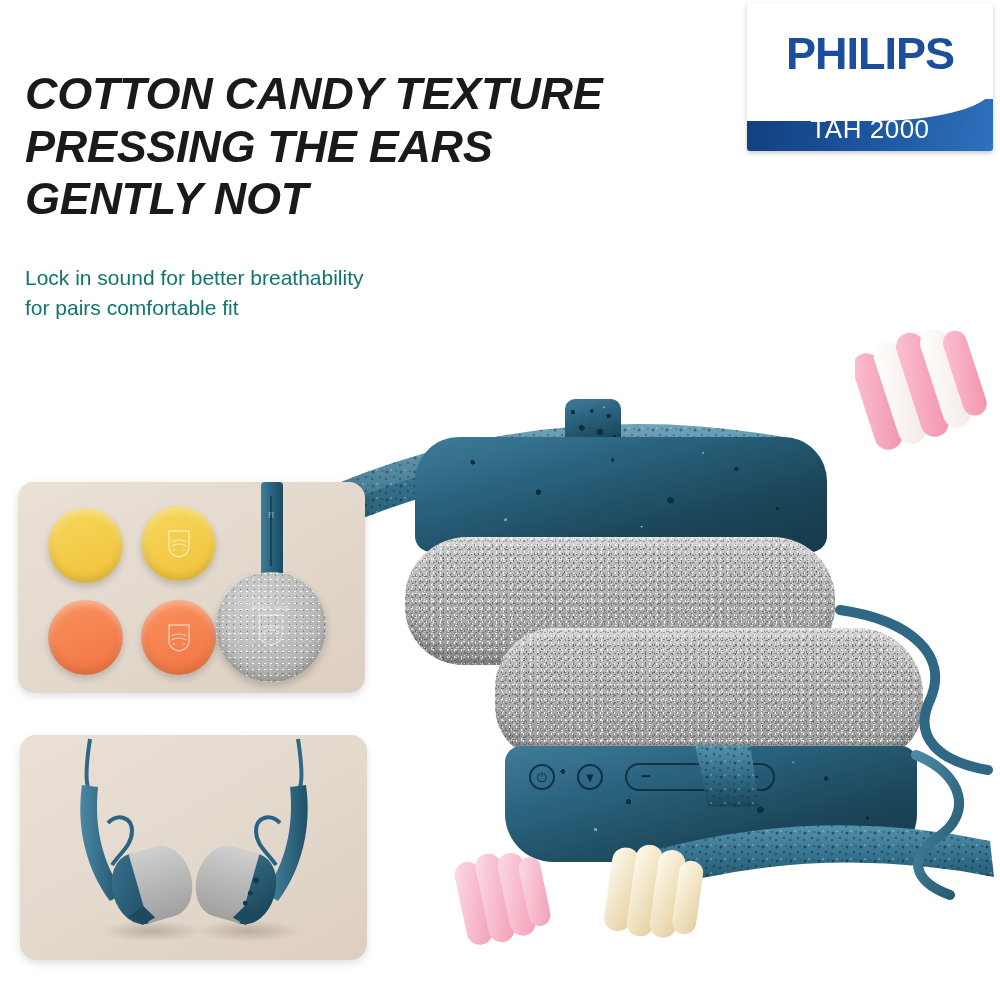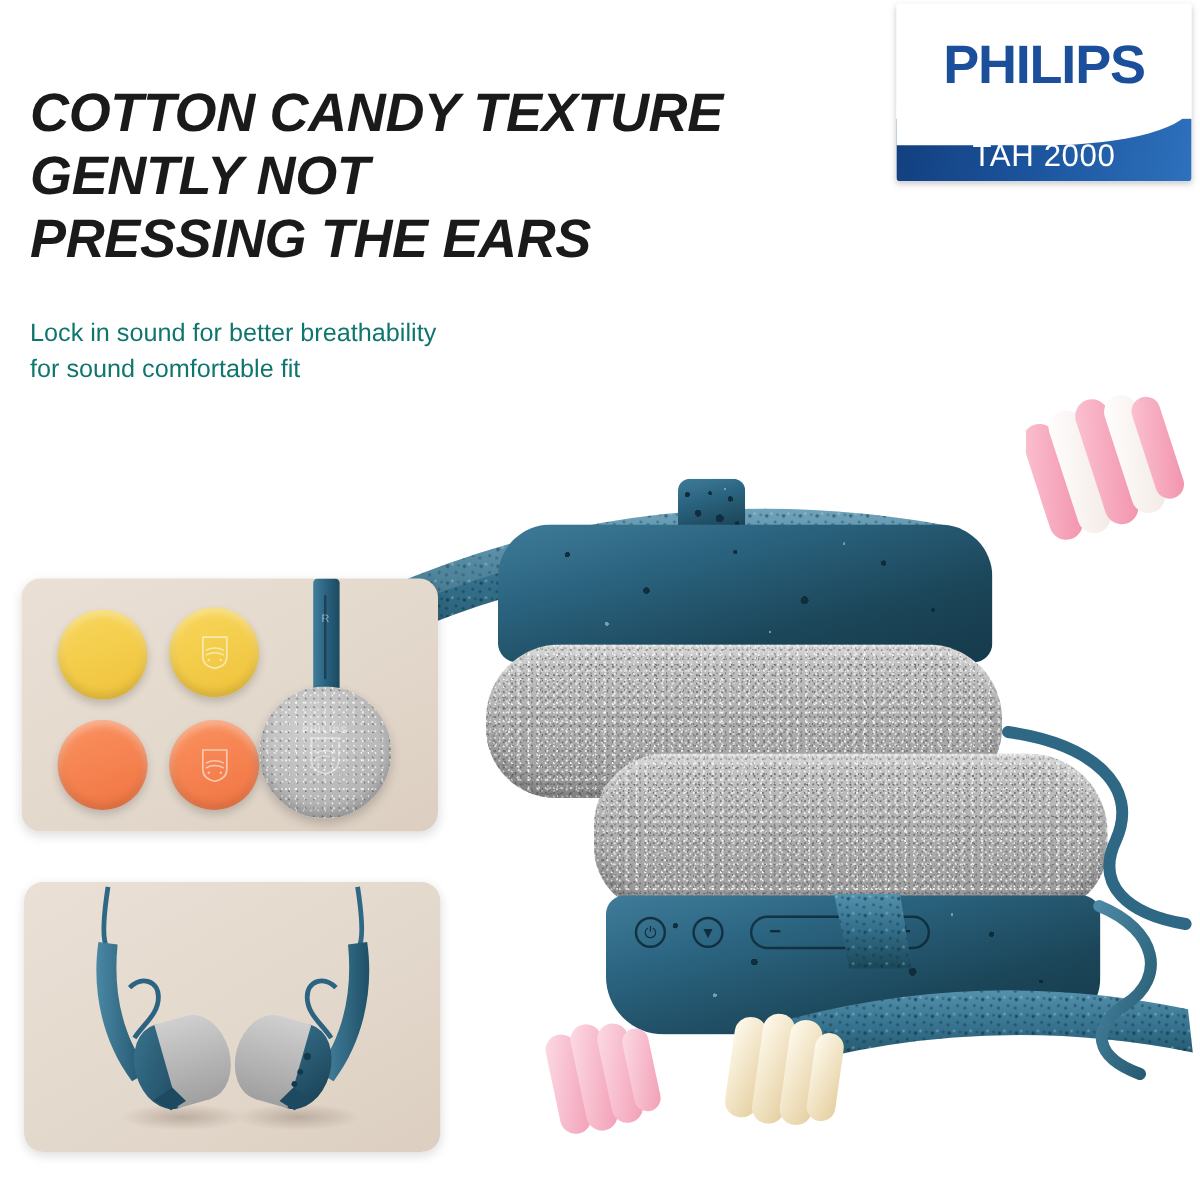--- a/index.html
+++ b/index.html
@@ -394,27 +394,27 @@
       <path d="M 248 174 L 236 186 L 222 182 L 230 168 Z" fill="#1d4a60"></path>
       <circle cx="234" cy="140" r="3" fill="#12394b"></circle>
       <circle cx="232" cy="154" r="2.4" fill="#12394b"></circle>
       <circle cx="230" cy="165" r="2.4" fill="#12394b"></circle>
     </g>
   </svg>
 </div>
 
 <div class="headline">
   <div>COTTON CANDY TEXTURE</div>
+  <div>PRESSING THE EARS</div>
   <div>GENTLY NOT</div>
-  <div>PRESSING THE EARS</div>
 </div>
 
 <div class="subcopy">
   <div>Lock in sound for better breathability</div>
-  <div>for sound comfortable fit</div>
+  <div>for pairs comfortable fit</div>
 </div>
 
 <div class="brand-block">
   <div class="brand-top">
     <span class="brand-wordmark">PHILIPS</span>
   </div>
   <div class="brand-bar">
     <span class="brand-model">TAH 2000</span>
   </div>
   <div class="brand-curve"></div>

